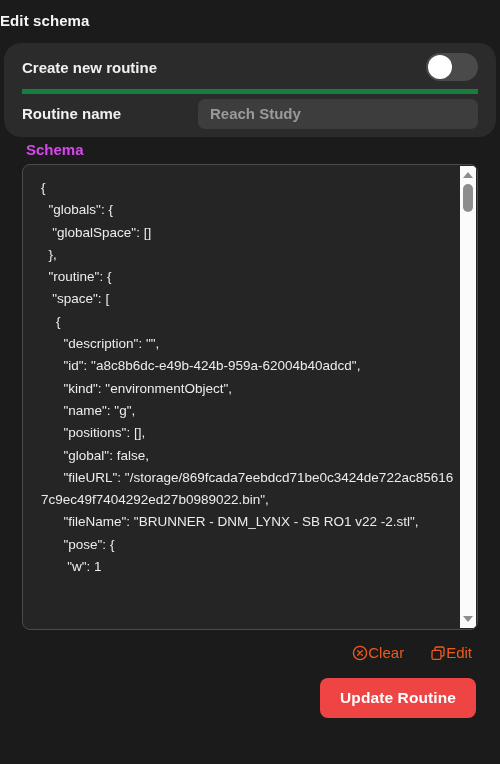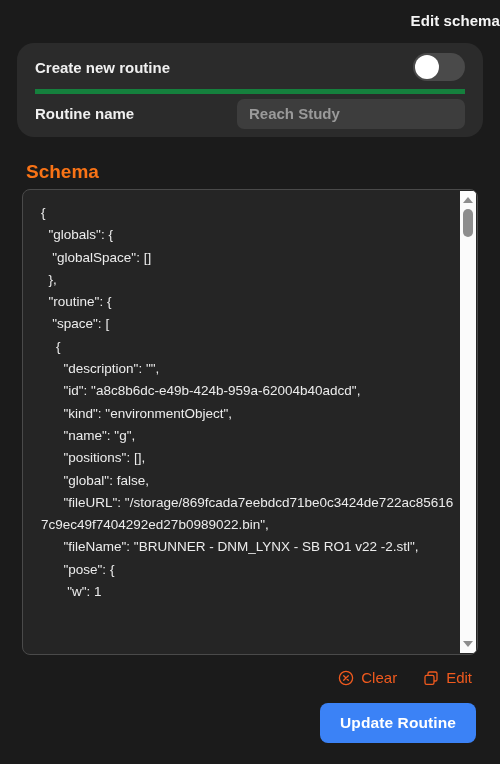--- a/index.html
+++ b/index.html
@@ -41,31 +41,31 @@
     left: 0;
     top: 0;
     width: 500px;
     height: 764px;
     background: #1b1b1b;
     display: flex;
     flex-direction: column;
   }
 
   .modal-title {
-    text-align: right;
+    text-align: left;
     font-size: 15px;
     font-weight: bold;
     color: #f5f5f5;
     padding: 12px 0 14px 0;
     letter-spacing: 0.1px;
   }
 
   
   .settings-card {
-    margin: 0 17px;
+    margin: 0 4px;
     background: #2b2b2b;
     border-radius: 17px;
     padding: 2px 18px 4px 18px;
   }
 
   .settings-row {
     display: flex;
     align-items: center;
     justify-content: space-between;
     height: 44px;
@@ -96,44 +96,44 @@
     left: 2px;
     top: 2px;
     width: 24px;
     height: 24px;
     border-radius: 50%;
     background: #ffffff;
   }
 
   
   .name-input {
-    width: 228px;
+    width: 280px;
     height: 30px;
     border-radius: 7px;
     background: #3d3d3d;
     border: none;
     outline: none;
     color: #5eead4;
     font-family: "Liberation Sans", sans-serif;
     font-size: 15px;
     font-weight: bold;
     padding: 0 12px;
   }
   .name-input::placeholder {
     color: #9a9a9a;
     font-weight: bold;
     opacity: 1;
   }
 
   
   .schema-label {
-    margin: 24px 0 6px 26px;
-    font-size: 19px;
-    font-weight: bold;
-    color: #f97316;
+    margin: 4px 0 6px 26px;
+    font-size: 15px;
+    font-weight: bold;
+    color: #d946ef;
   }
 
   .schema-wrap {
     margin: 0 22px;
     position: relative;
     height: 466px;
     background: #252525;
     border: 1px solid #4a4a4a;
     border-radius: 8px;
     overflow: hidden;
@@ -202,38 +202,37 @@
   .actions {
     display: flex;
     justify-content: flex-end;
     align-items: center;
     gap: 26px;
     margin: 14px 28px 0 0;
   }
   .action-link {
     display: flex;
     align-items: center;
-    gap: 7px;
     color: #f05a1e;
     font-size: 15px;
     cursor: pointer;
     background: none;
     border: none;
     font-family: "Liberation Sans", sans-serif;
   }
   .action-link svg { display: block; }
 
   
   .footer {
     display: flex;
     justify-content: flex-end;
     margin: 17px 24px 0 0;
   }
   .primary-btn {
-    background: #3b82f6;
+    background: #ef4444;
     color: #ffffff;
     border: none;
     border-radius: 8px;
     padding: 0 20px;
     height: 40px;
     font-size: 15.5px;
     font-weight: bold;
     font-family: "Liberation Sans", sans-serif;
     cursor: pointer;
     letter-spacing: 0.1px;

